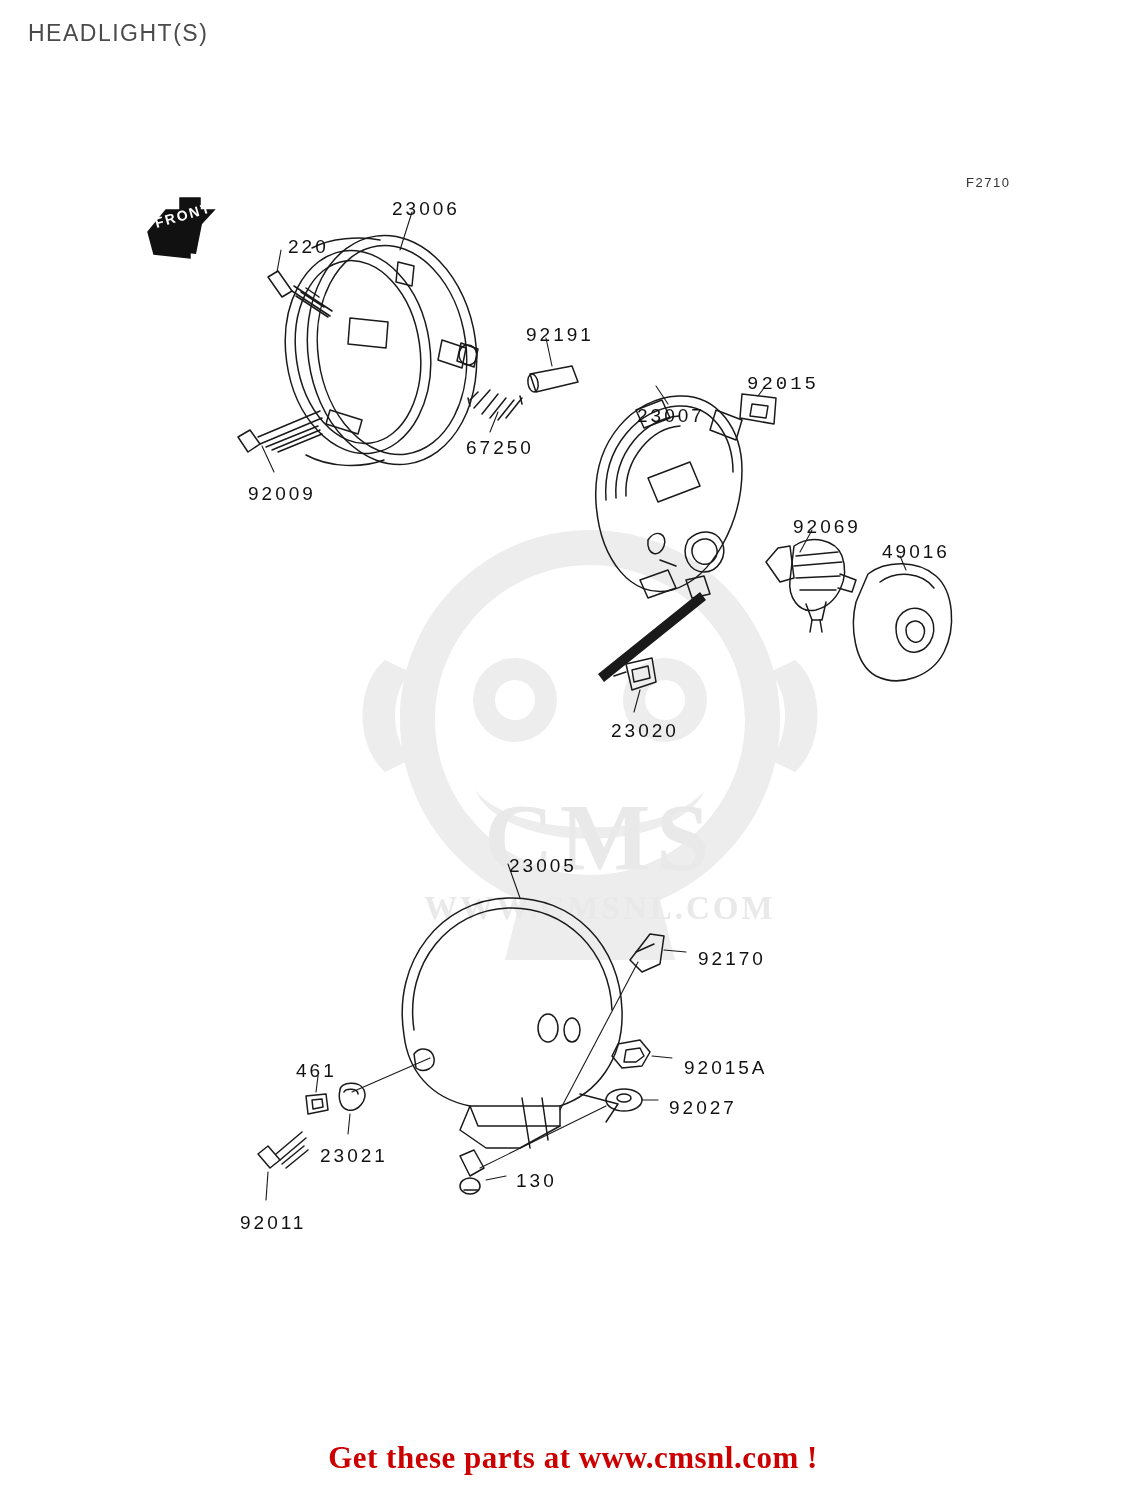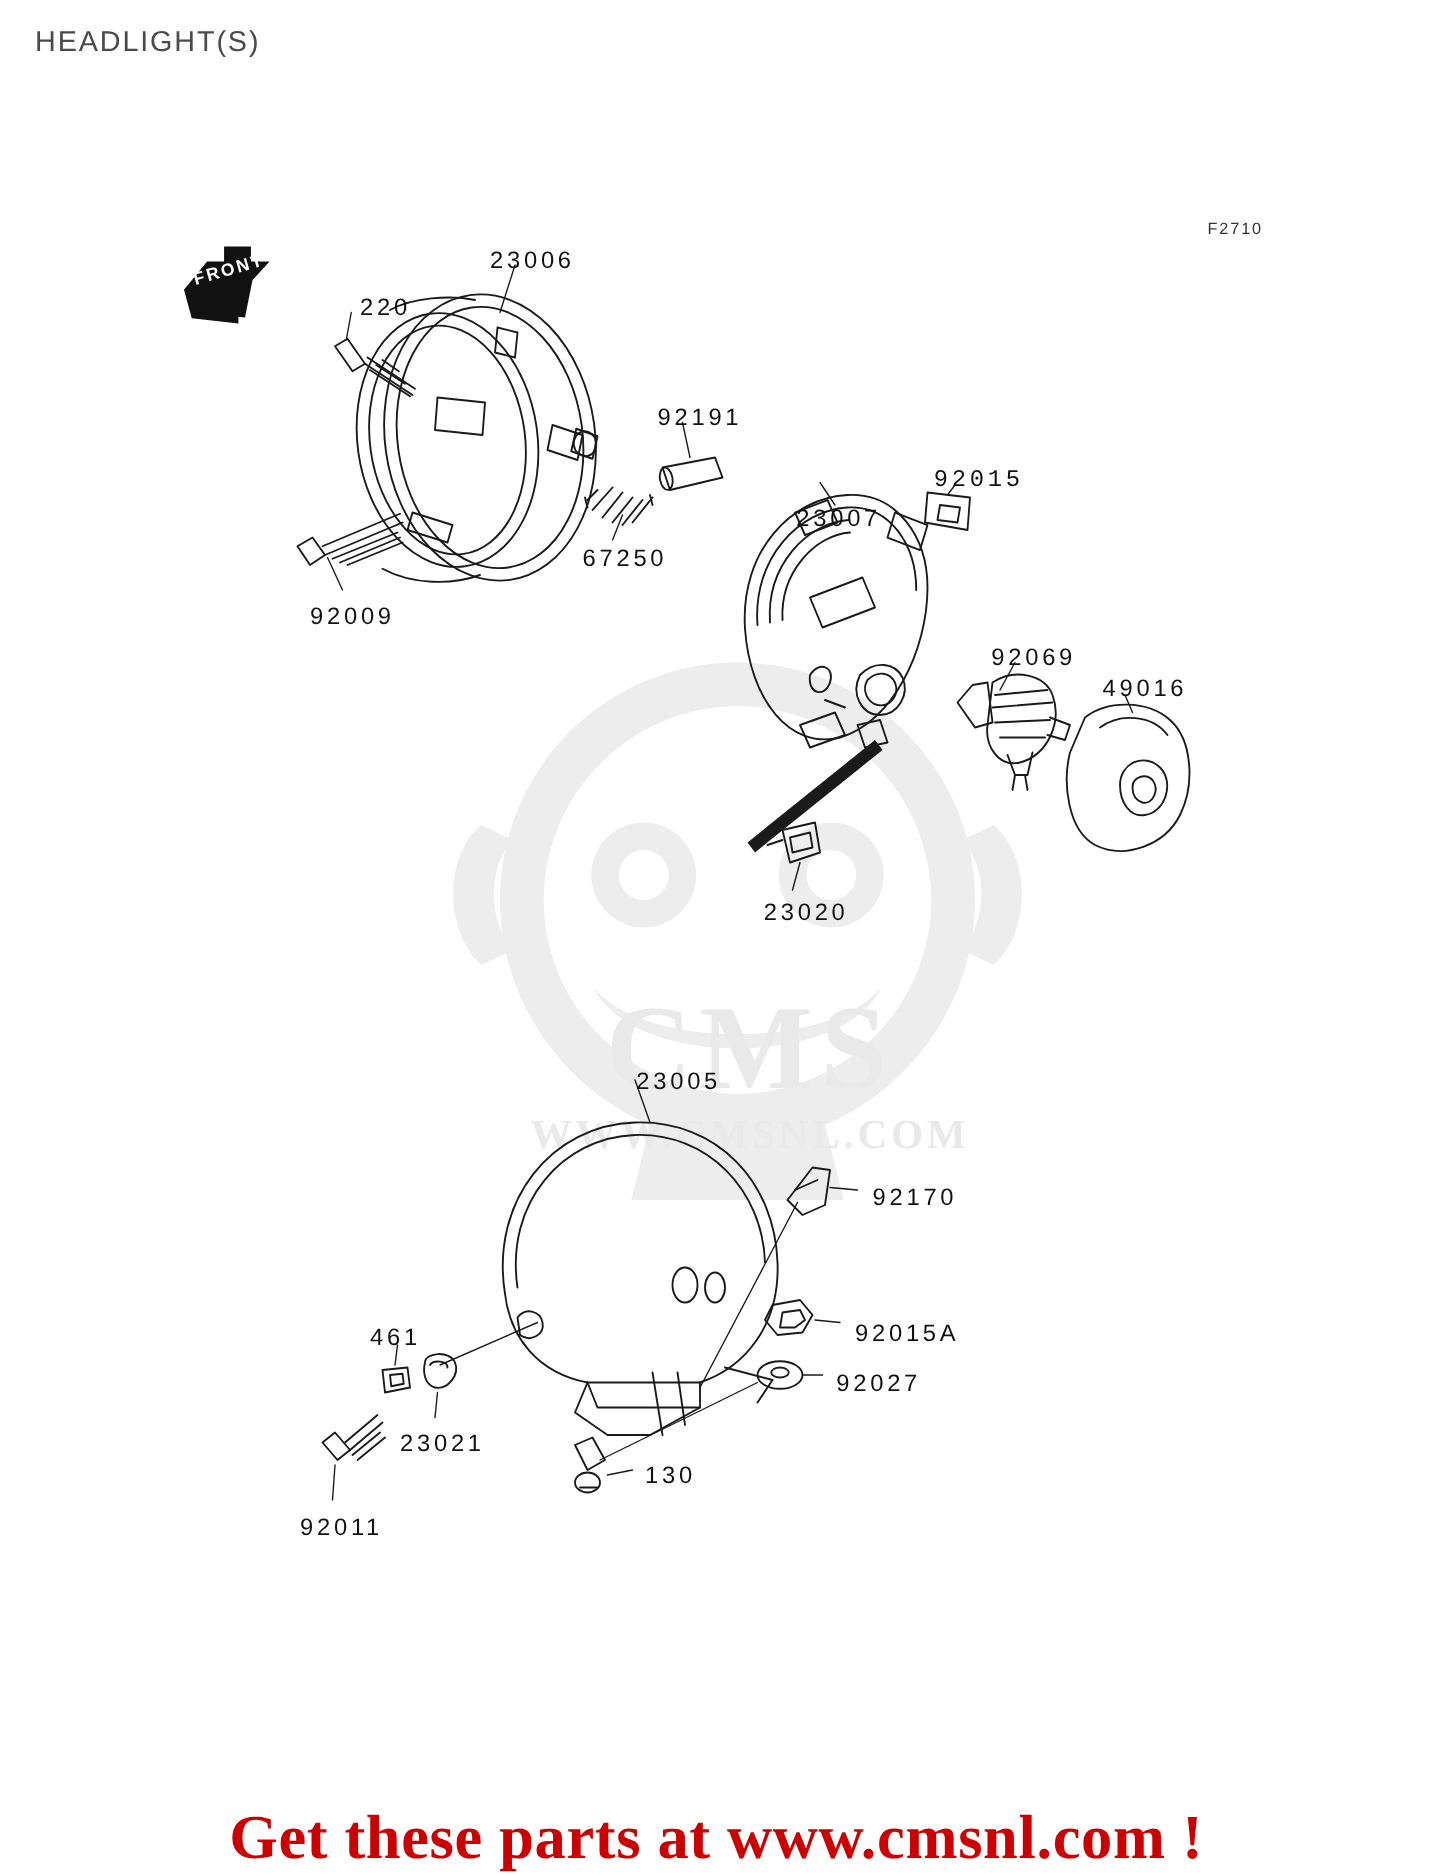--- a/index.html
+++ b/index.html
@@ -40,21 +40,21 @@
     color: #333333;
     font-family: "Liberation Sans", sans-serif;
   }
   #footer-cta {
     position: absolute;
     left: 0;
     top: 1440px;
     width: 1146px;
     text-align: center;
     font-family: "Liberation Serif", serif;
-    font-size: 50px;
+    font-size: 31px;
     font-weight: bold;
     color: #cc0000;
     letter-spacing: 0.5px;
   }
   .part-label {
     position: absolute;
     font-size: 19px;
     letter-spacing: 3px;
     color: #111111;
     font-family: "Liberation Sans", sans-serif;

